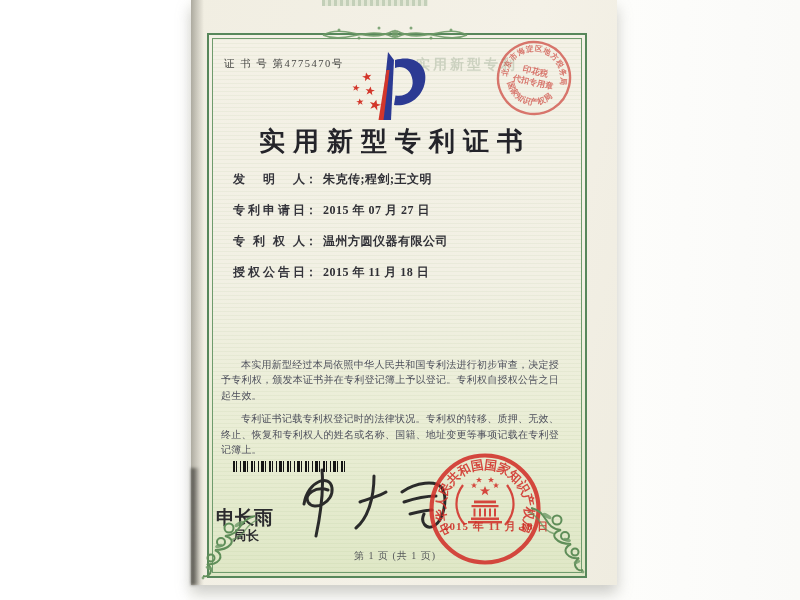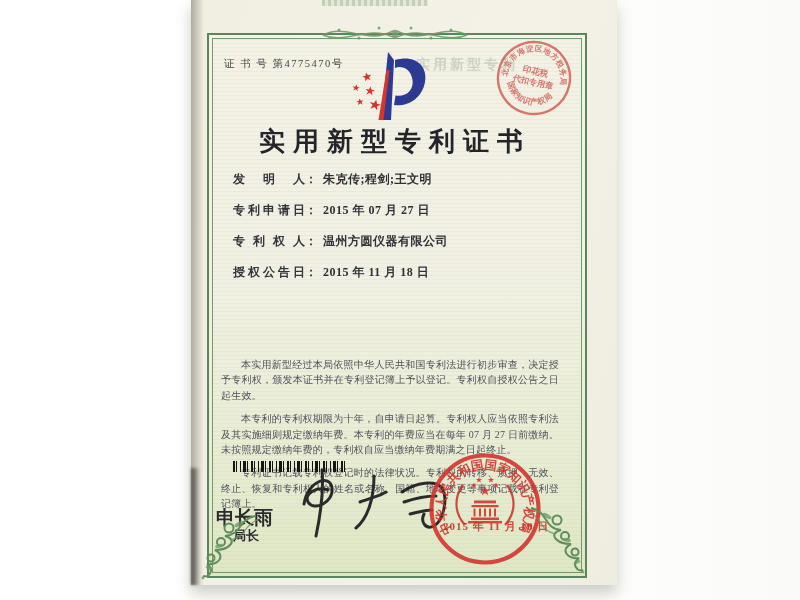--- a/index.html
+++ b/index.html
@@ -127,21 +127,20 @@
       <div class="field-row">
         <span class="field-label">专利权人</span><span class="field-colon">：</span><span class="field-value">温州方圆仪器有限公司</span>
       </div>
       <div class="field-row">
         <span class="field-label">授权公告日</span><span class="field-colon">：</span><span class="field-value">2015 年 11 月 18 日</span>
       </div>
     </div>
 
     <div class="paras">
       <p>本实用新型经过本局依照中华人民共和国专利法进行初步审查，决定授予专利权，颁发本证书并在专利登记簿上予以登记。专利权自授权公告之日起生效。</p>
-      <p>本专利的专利权期限为十年，自申请日起算。专利权人应当依照专利法及其实施细则规定缴纳年费。本专利的年费应当在每年 07 月 27 日前缴纳。未按照规定缴纳年费的，专利权自应当缴纳年费期满之日起终止。</p>
       <p>专利证书记载专利权登记时的法律状况。专利权的转移、质押、无效、终止、恢复和专利权人的姓名或名称、国籍、地址变更等事项记载在专利登记簿上。</p>
     </div>
 
     <div class="barcode"></div>
     <div class="director-label">局长</div>
     <div class="director-name">申长雨</div>
 
     <svg class="signature" viewBox="0 0 170 85">
       <g fill="none" stroke="#17171a" stroke-width="3" stroke-linecap="round" opacity=".9">
         <path d="M18,42 C22,18 44,12 46,26 C48,40 28,50 22,40 C18,32 30,24 42,28"></path>
@@ -181,20 +180,21 @@
           <rect x="41" y="70" width="34" height="2.4"></rect>
         </g>
         <g fill="none" stroke="#d2312a" stroke-width="2.2">
           <path d="M36,34 C27,46 27,62 38,74"></path>
           <path d="M80,34 C89,46 89,62 78,74"></path>
         </g>
       </g>
     </svg>
     <div class="seal-date">2015 年 11 月 18 日</div>
 
+    <div class="page-footer">第 1 页 (共 1 页)</div>
 
     <svg class="fl-bl" viewBox="0 0 60 72">
       <g stroke="#5f8e59" fill="none" stroke-width="2">
         <path d="M56,4 C38,8 44,22 26,24 C40,28 30,38 16,38 C28,44 18,54 8,52 C16,58 10,66 4,64"></path>
         <path d="M58,8 C44,14 48,24 32,28" stroke-width="1.4" opacity=".7"></path>
         <circle cx="30" cy="16" r="4.5"></circle>
           <circle cx="22" cy="30" r="4"></circle>
           <circle cx="12" cy="46" r="3.5"></circle>
       </g>
       <g fill="#6f9b68" opacity=".8">

